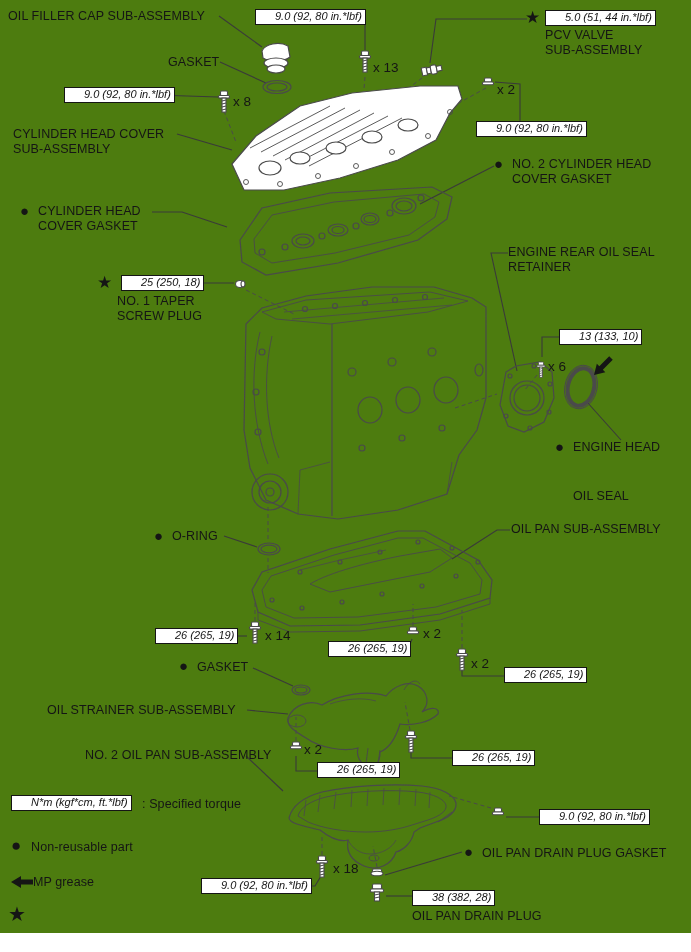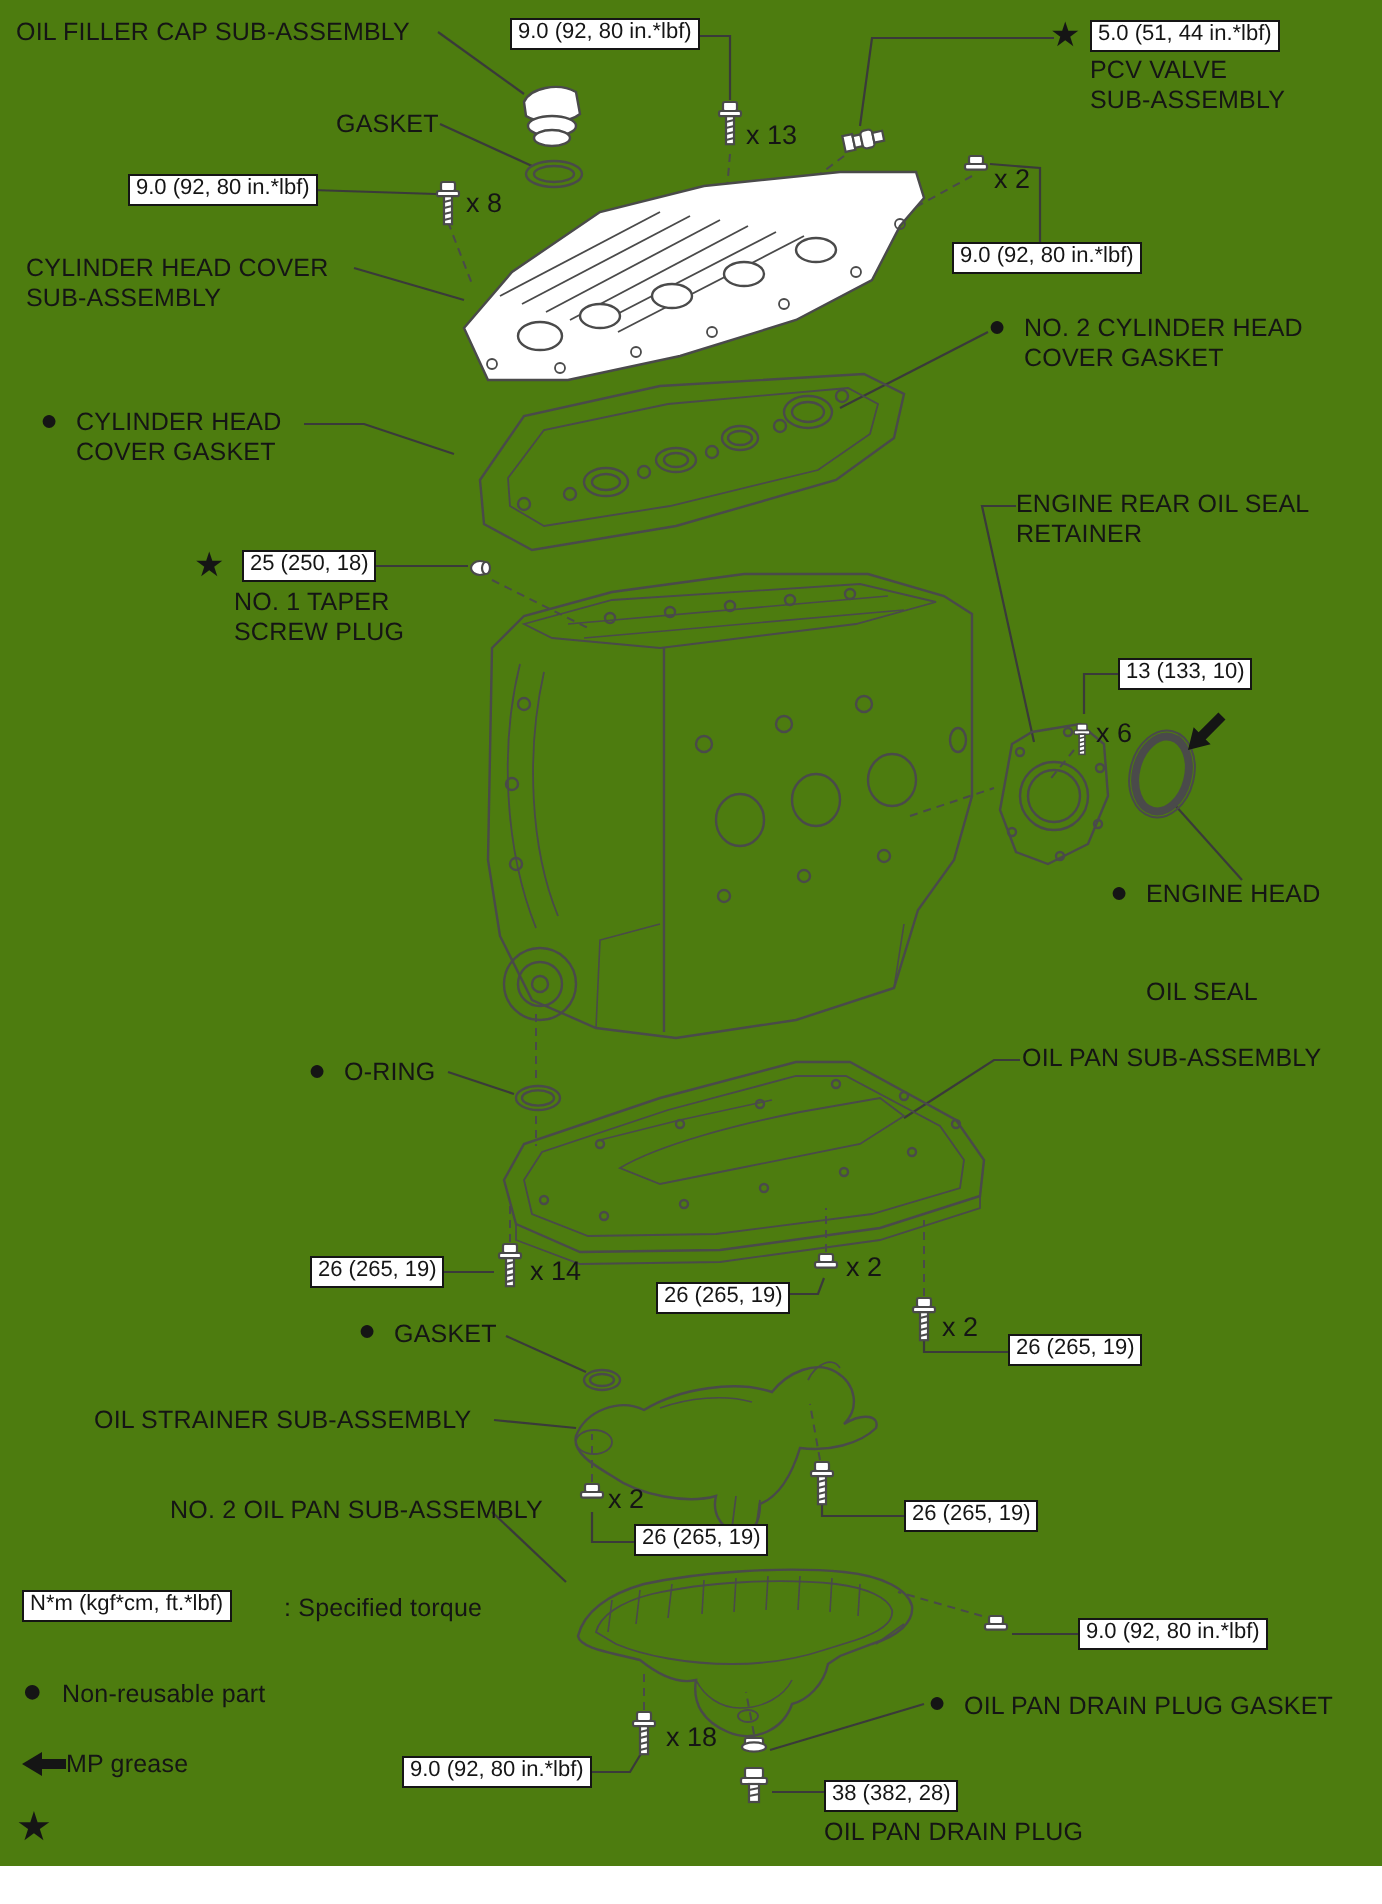--- a/index.html
+++ b/index.html
@@ -1,21 +1,21 @@
 <!DOCTYPE html>
 <html><head>
 <meta charset="utf-8">
 <style>
   html,body { margin:0; padding:0; background:#fff; }
   .stage { position:relative; width:691px; height:933px; background:#4d7c0f;
            font-family:"Liberation Sans", sans-serif; color:#151515; overflow:hidden; }
   svg.art { position:absolute; left:0; top:0; }
   .lbl  { position:absolute; font-size:12.5px; line-height:15px; white-space:nowrap; letter-spacing:0.1px; }
   .tbox { position:absolute; font-size:11px; line-height:13px; border:1.4px solid #151515;
-          padding:0 3px 1px 3px; background:#fff; white-space:nowrap; }
+          padding:0 3px 1px 19px; background:#fff; white-space:nowrap;font-style:italic; }
   .cnt  { position:absolute; font-size:13.5px; line-height:14px; white-space:nowrap; }
   .dot  { position:absolute; font-size:15px; line-height:14px; }
   .star { position:absolute; font-size:17px; line-height:16px; }
   .legend-star { font-size:20px; }
 </style>
 </head>
 <body>
 
 <div class="stage">
 

